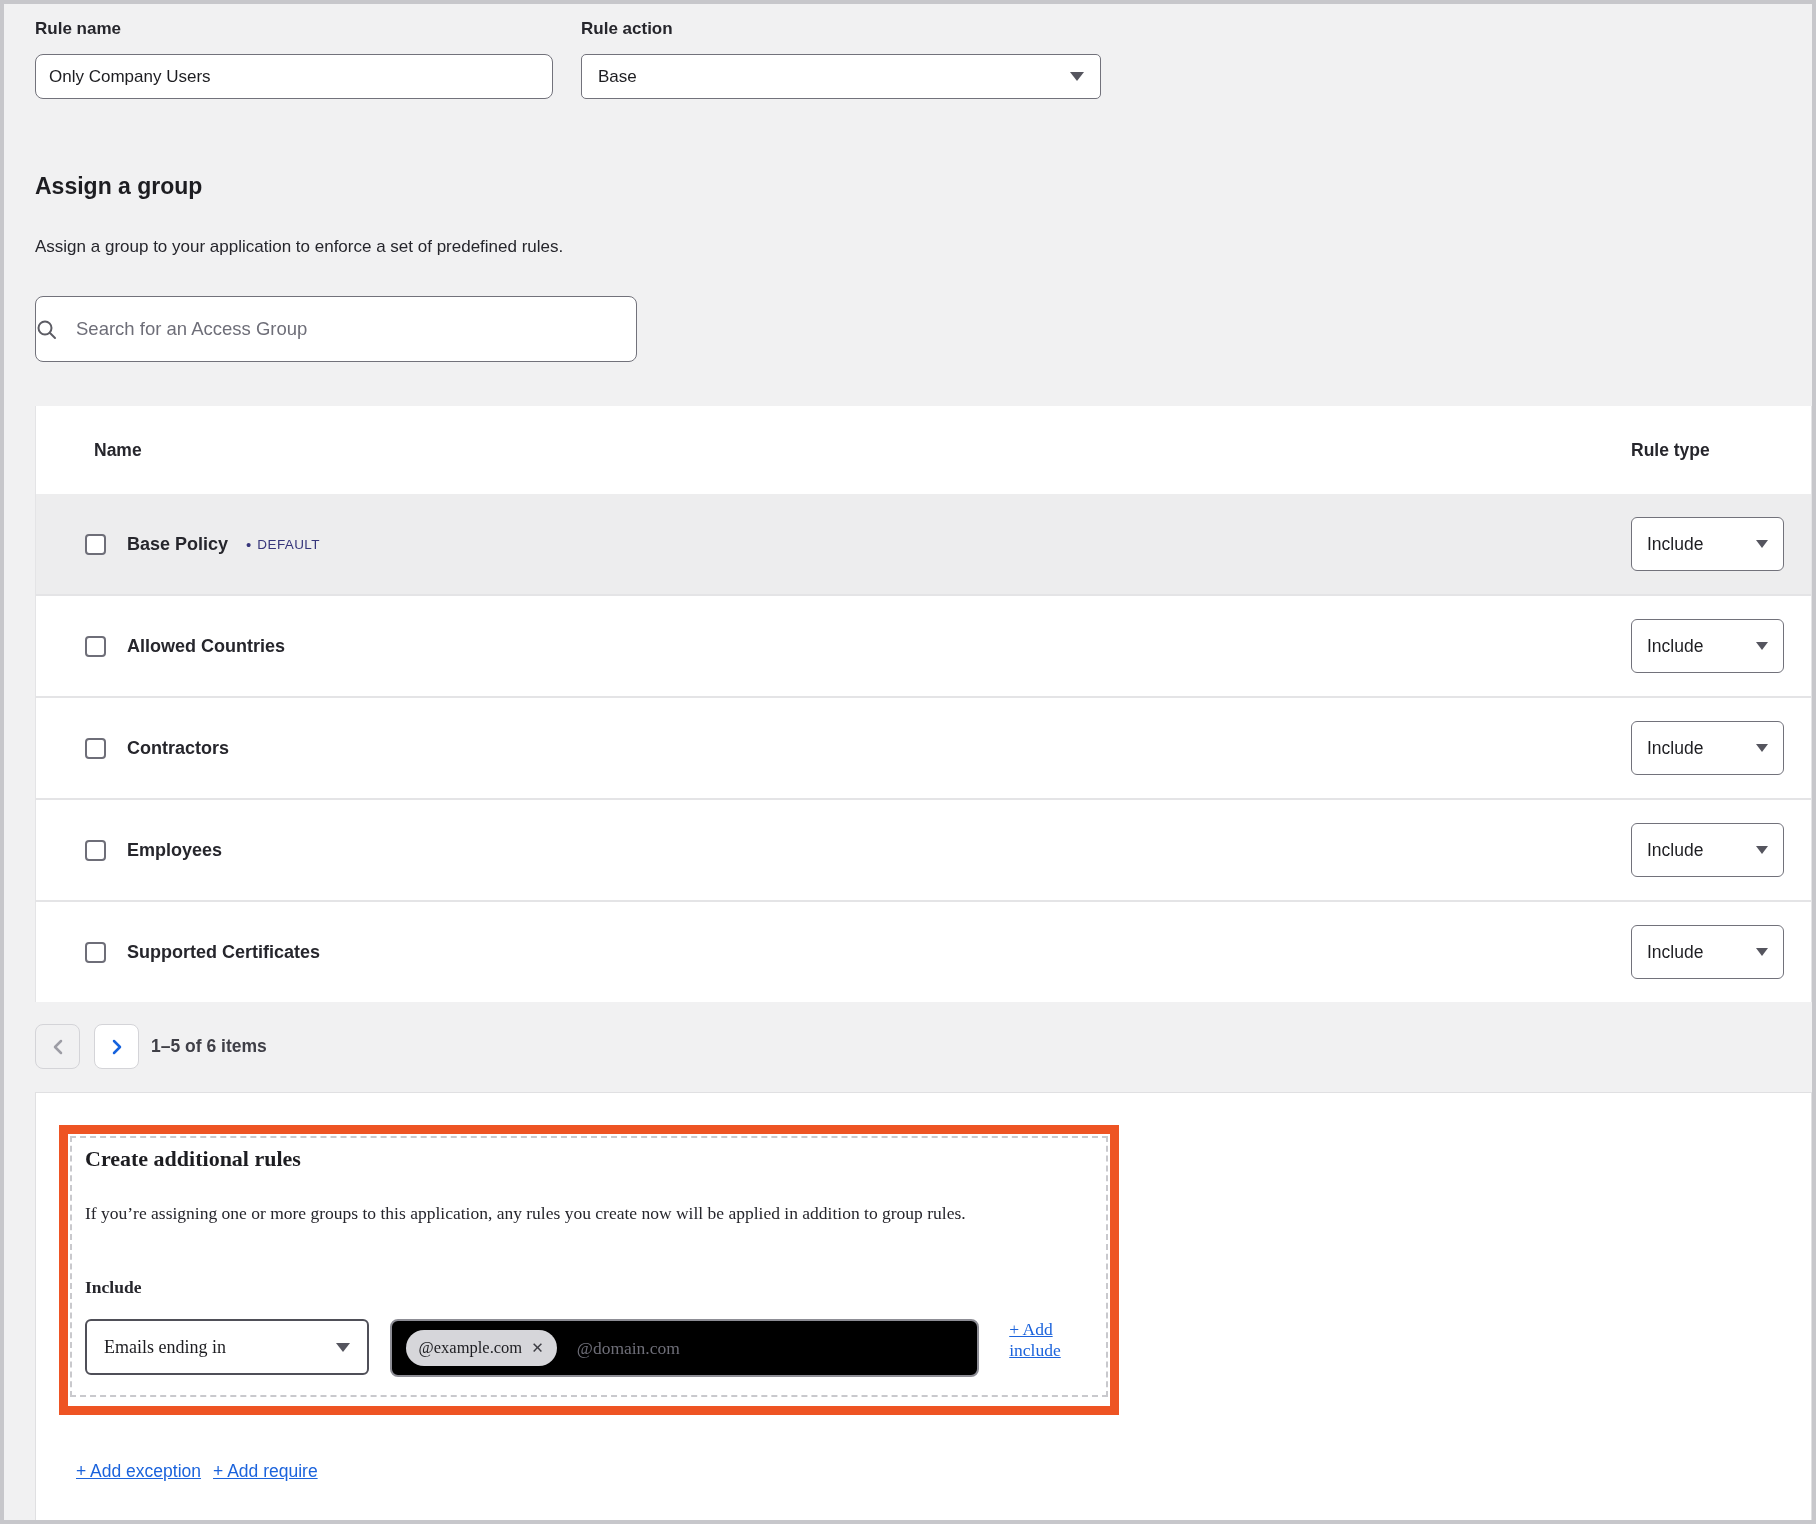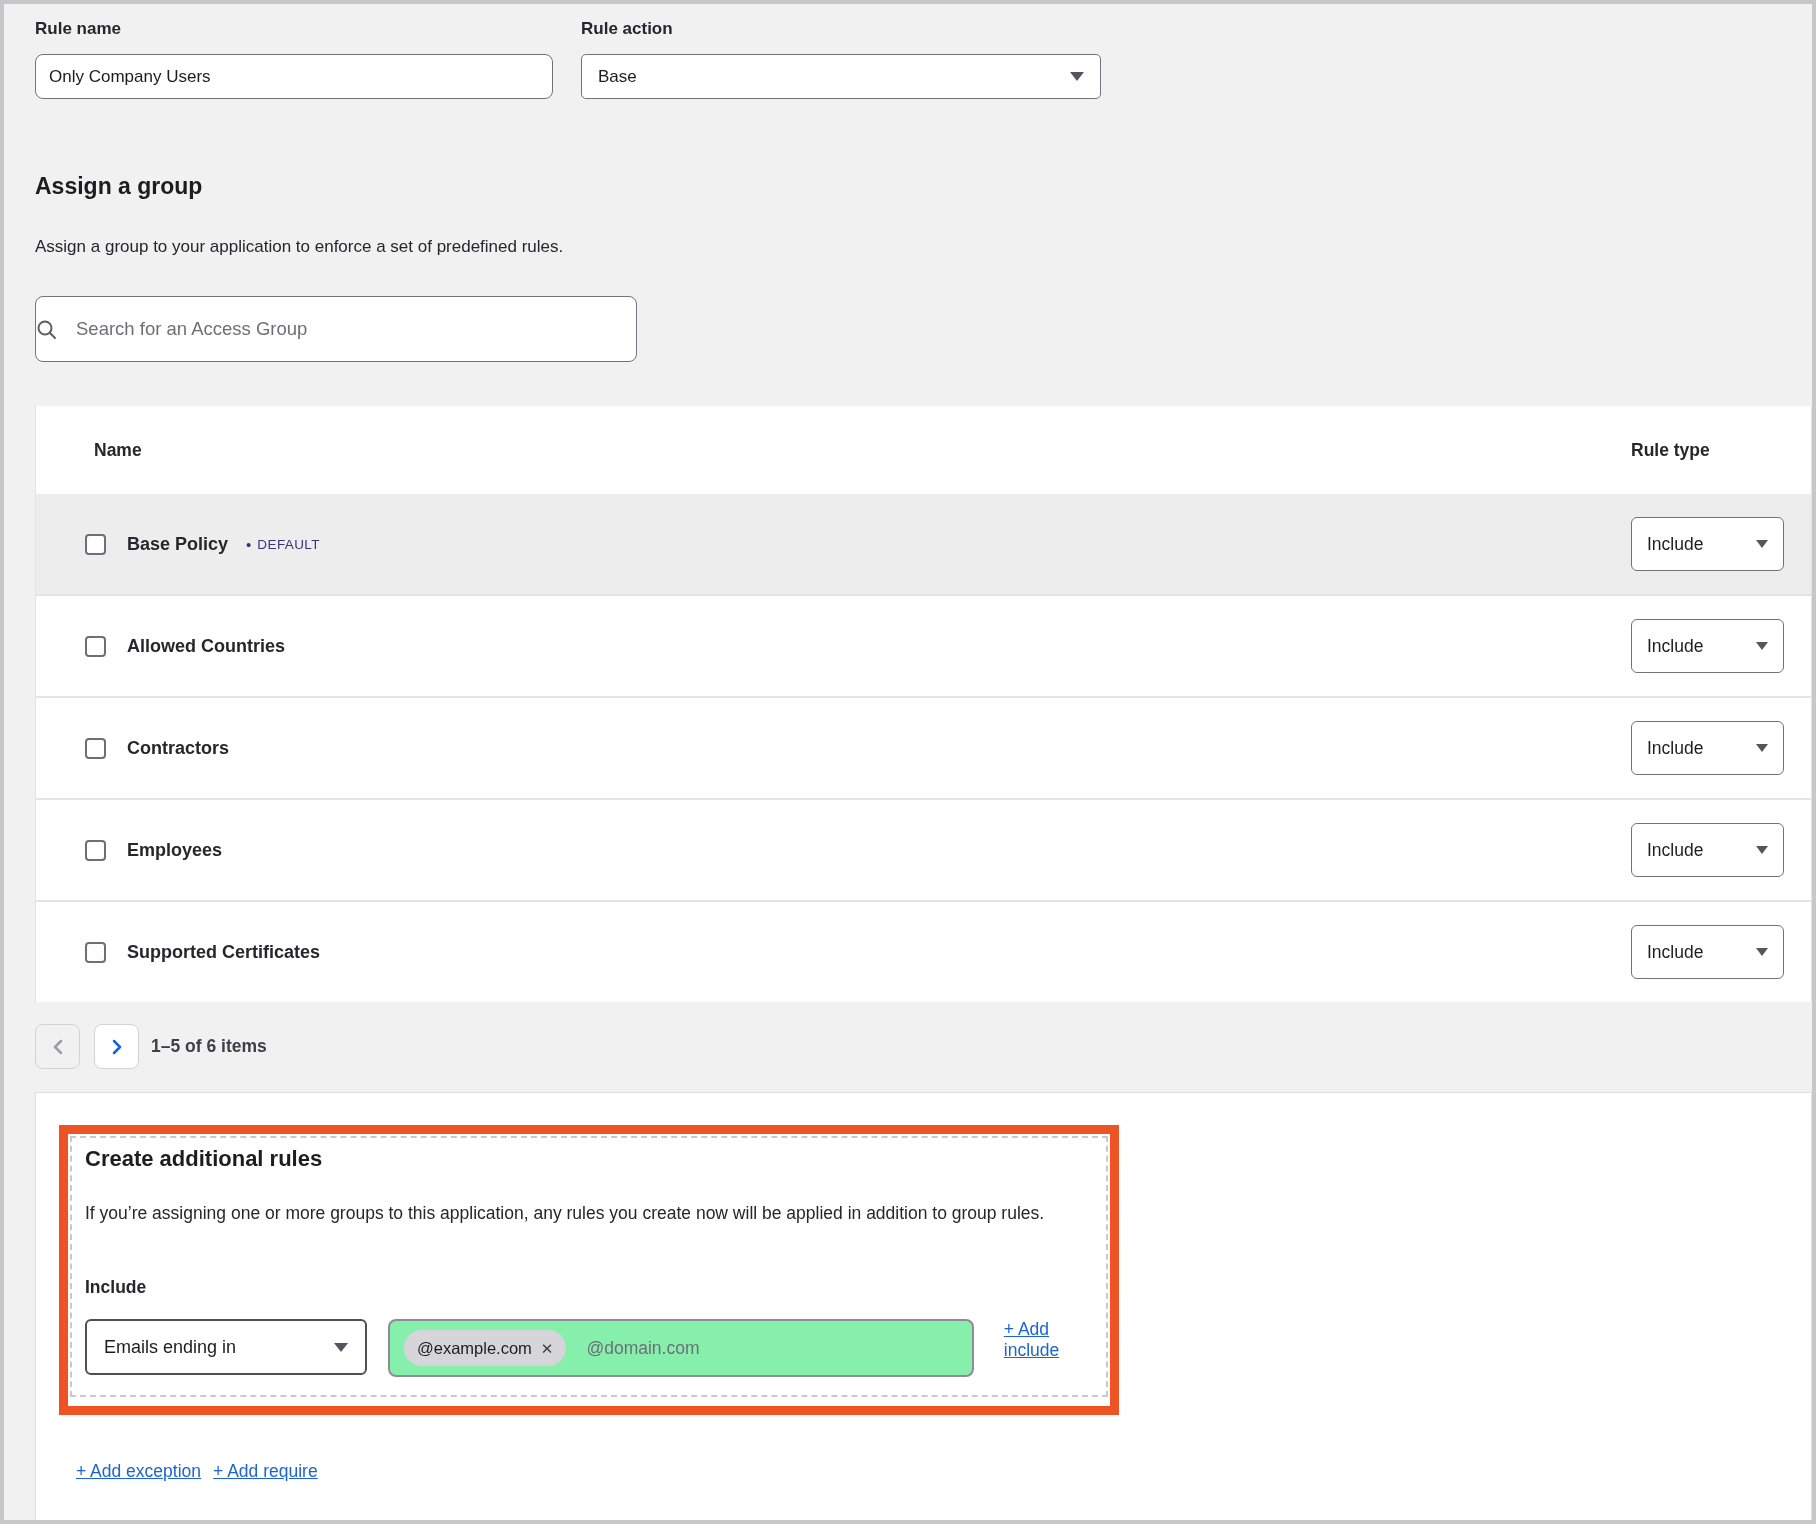--- a/index.html
+++ b/index.html
@@ -97,29 +97,29 @@
     border:1px solid #e0e0e2;
   }
   .orange-box{
     position:relative; margin:32px 0 0 23px; width:1060px; height:290px;
     border:9px solid #ee5423; background:#fff;
   }
   .dashed-inner{
     position:absolute; left:2px; right:2px; top:2px; bottom:9px;
     border:2px dashed #c9c9cd; pointer-events:none;
   }
-  .orange-content{ position:relative; padding:13px 4px 0 17px; }
+  .orange-content{ position:relative; padding:13px 4px 0 17px;font-family:Liberation Serif, serif; }
   .card-heading{ font-size:22px; line-height:24px; font-weight:700; color:#1d1d21; }
   .card-desc{ margin-top:31px; font-size:17.5px; line-height:22px; color:#26262c; }
   .include-label{ margin-top:53px; font-size:17.5px; font-weight:700; color:#26262c; }
   .rule-row{ margin-top:21px; display:flex; align-items:flex-start; }
   .condition-select{ width:290px; height:56px; border:2px solid #4f4f58; border-radius:6px; padding:0 17px; }
   .condition-select .sel-text{ font-size:18px; }
   .tag-input{
-    margin-left:21px; width:605px; height:58px; background:#86efac;
+    margin-left:21px; width:605px; height:58px; background:#000000;
     border:2px solid #8d8d95; border-radius:8px;
     display:flex; align-items:center; cursor:text;
   }
   .chip{
     margin-left:14px; height:36px; background:#d6d6da; border-radius:18px;
     display:flex; align-items:center; padding:0 13px; flex:none;
   }
   .chip .chip-text{ font-size:16.5px; color:#1d1d21; }
   .chip .chip-x{ margin-left:9px; font-size:15px; color:#3c3c42; cursor:pointer; line-height:1; }
   .tag-placeholder{ margin-left:20px; font-size:17.5px; color:#6e6e78; }

